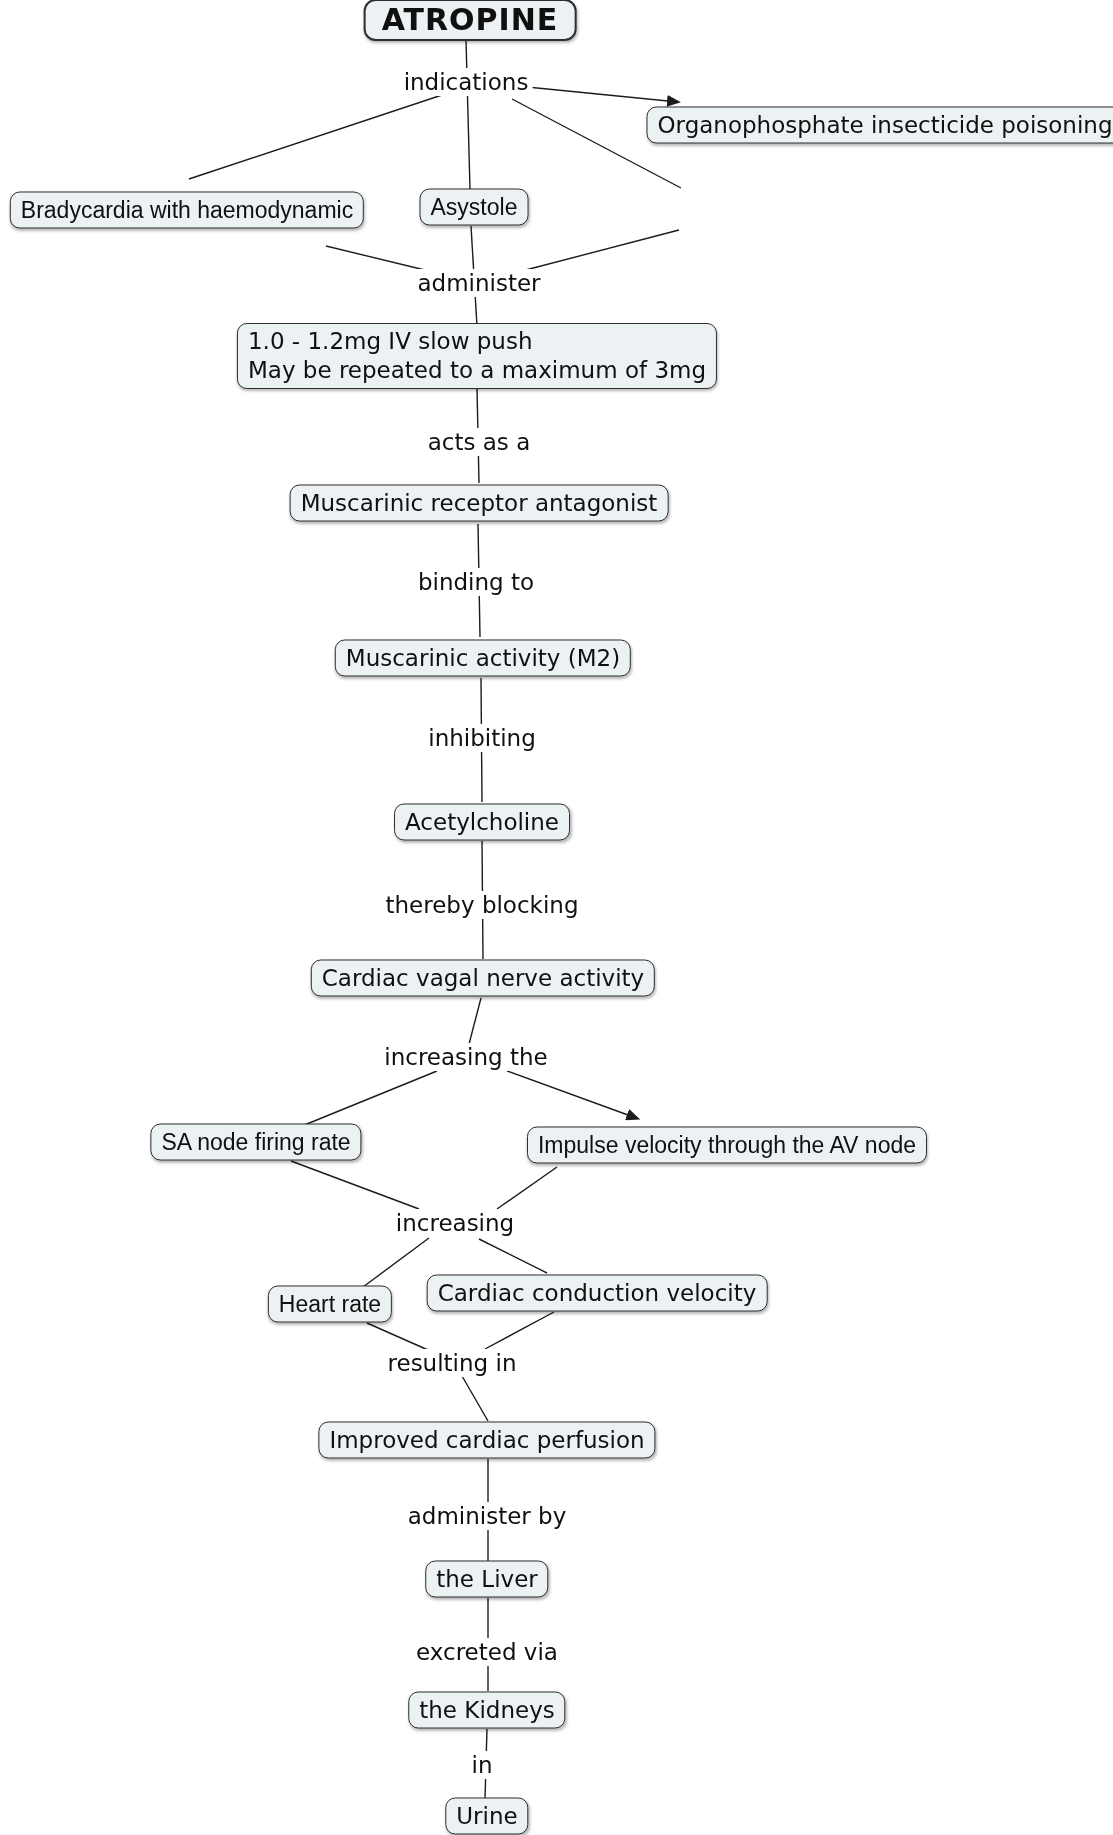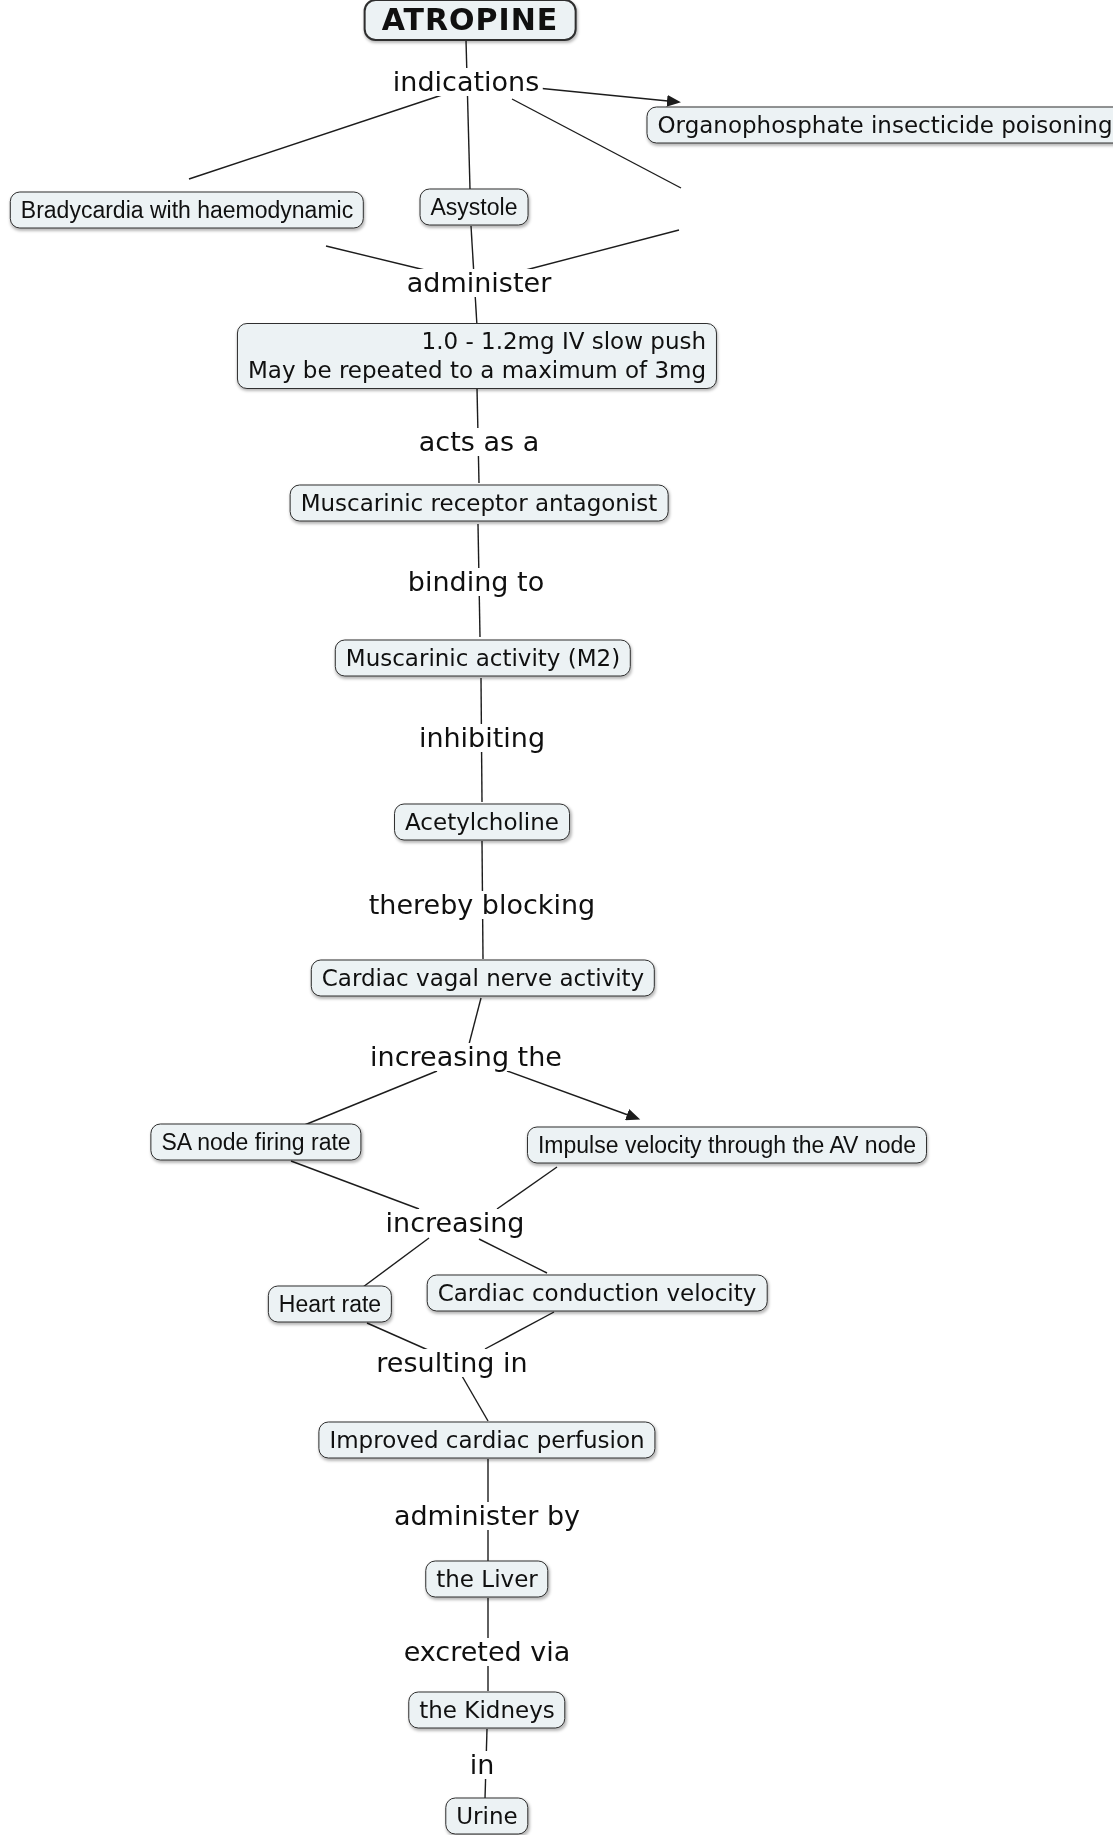--- a/index.html
+++ b/index.html
@@ -21,36 +21,36 @@
   .wires line{stroke:var(--line);stroke-width:1.4;}
   .node{
     position:absolute;z-index:3;
     transform:translate(-50%,-50%);
     background:var(--node-fill);
     border:1.6px solid var(--node-border);
     border-radius:10px;
     padding:3px 10px;
     font-size:23px;line-height:29px;
     color:var(--text);
-    white-space:nowrap;text-align:right;
+    white-space:nowrap;text-align:left;
     box-shadow:1px 2px 3px rgba(0,0,0,0.28);
   }
   .node .ln{display:block;white-space:nowrap;}
   .cond{font-family:Liberation Sans, sans-serif;}
   .title{
     font-weight:bold;font-size:30px;line-height:34px;
     border-width:2.4px;border-radius:12px;
     padding:2px 16px;letter-spacing:1px;
   }
   .link-label{
     position:absolute;z-index:2;
     transform:translate(-50%,-50%);
     background:var(--background);
     padding:0 4px;
-    font-size:27px;line-height:28px;
+    font-size:23px;line-height:28px;
     color:var(--text);
     white-space:nowrap;
   }
 </style>
 </head>
 <body>
 
 <div class="canvas">
 
   <svg class="wires" width="1113" height="1835">

